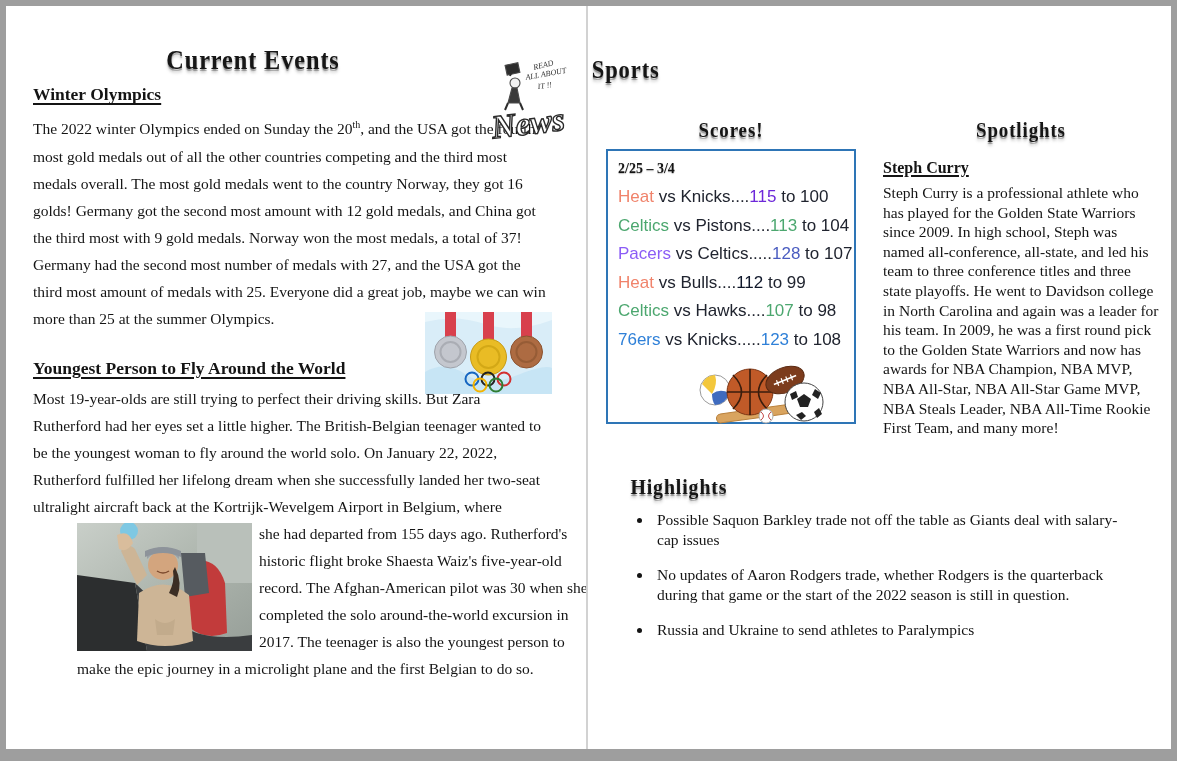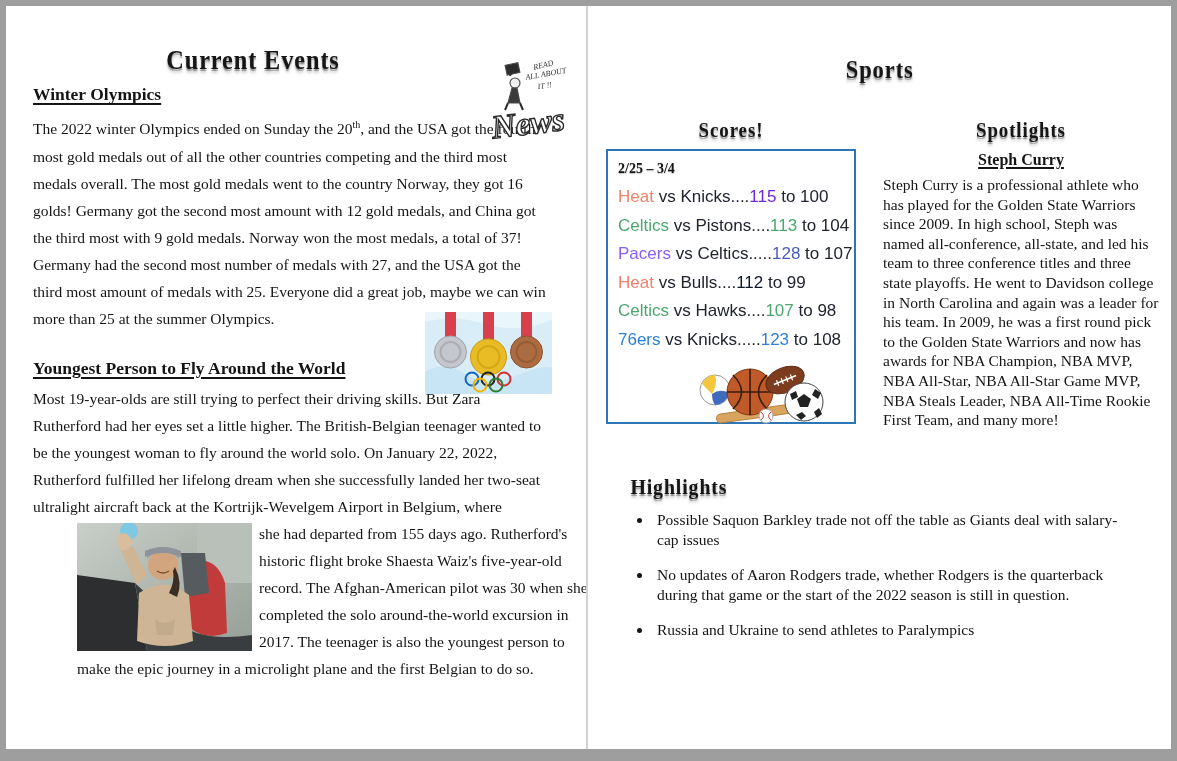--- a/index.html
+++ b/index.html
@@ -22,32 +22,32 @@
   .news-art{position:absolute;top:52px;right:14px;width:82px;height:92px;}
   .sec-heading{font-size:17.5px;font-weight:700;margin:10px 0 6px 0;}
   .sec-heading span{text-decoration:underline;text-decoration-thickness:1.5px;text-underline-offset:3px;}
   .body-par{font-size:15.5px;line-height:27px;width:514px;text-align:left;}
   .medals-art{position:absolute;left:419px;top:306px;width:127px;height:82px;}
   .flight-wrap{width:514px;margin-left:44px;}
   .pilot-photo{float:left;width:175px;height:128px;margin:3px 7px 0 0;}
 
   
   .rp-inner{position:relative;padding:50px 0 0 0;height:100%;}
-  .rp-title{text-align:center;font-size:25px;}
+  .rp-title{font-size:25px;}
   .col-scores{position:absolute;left:18px;top:112px;width:250px;}
   .scores-title{text-align:center;font-size:21px;margin-bottom:6px;}
   .score-box{border:2px solid #2e75b6;background:#fff;padding:8px 0 0 10px;height:275px;box-sizing:border-box;position:relative;}
   .score-date{text-align:left;font-weight:700;font-size:14px;margin:2px 10px 6px 0;
               text-shadow:0 1px 1px rgba(80,80,80,.35);}
   .score-row{font-family:"Liberation Sans","DejaVu Sans",sans-serif;font-size:17px;line-height:28.5px;
              color:#20242f;white-space:pre;}
   .balls-art{position:absolute;left:80px;top:213px;width:145px;height:60px;}
   .col-spot{position:absolute;left:295px;top:112px;width:276px;}
-  .spot-title{text-align:center;font-size:21px;margin-bottom:8px;}
-  .spot-sub{text-align:center;font-weight:700;font-size:16px;margin-bottom:6px;}
+  .spot-title{text-align:center;font-size:21px;margin-bottom:16px;}
+  .spot-sub{text-align:left;font-weight:700;font-size:16px;margin-bottom:6px;}
   .spot-sub span{text-decoration:underline;text-decoration-thickness:1.5px;text-underline-offset:2px;}
   .spot-par{font-size:15.5px;line-height:19.6px;}
   .highlights{position:absolute;left:37px;top:468px;width:520px;}
   .hl-title{font-size:22px;}
   .hl-list{margin:10px 0 0 28px;padding:0;}
   .hl-list li{font-size:15.5px;line-height:20px;margin-bottom:15px;padding-left:4px;width:478px;}
 </style>
 </head>
 <body>
 

